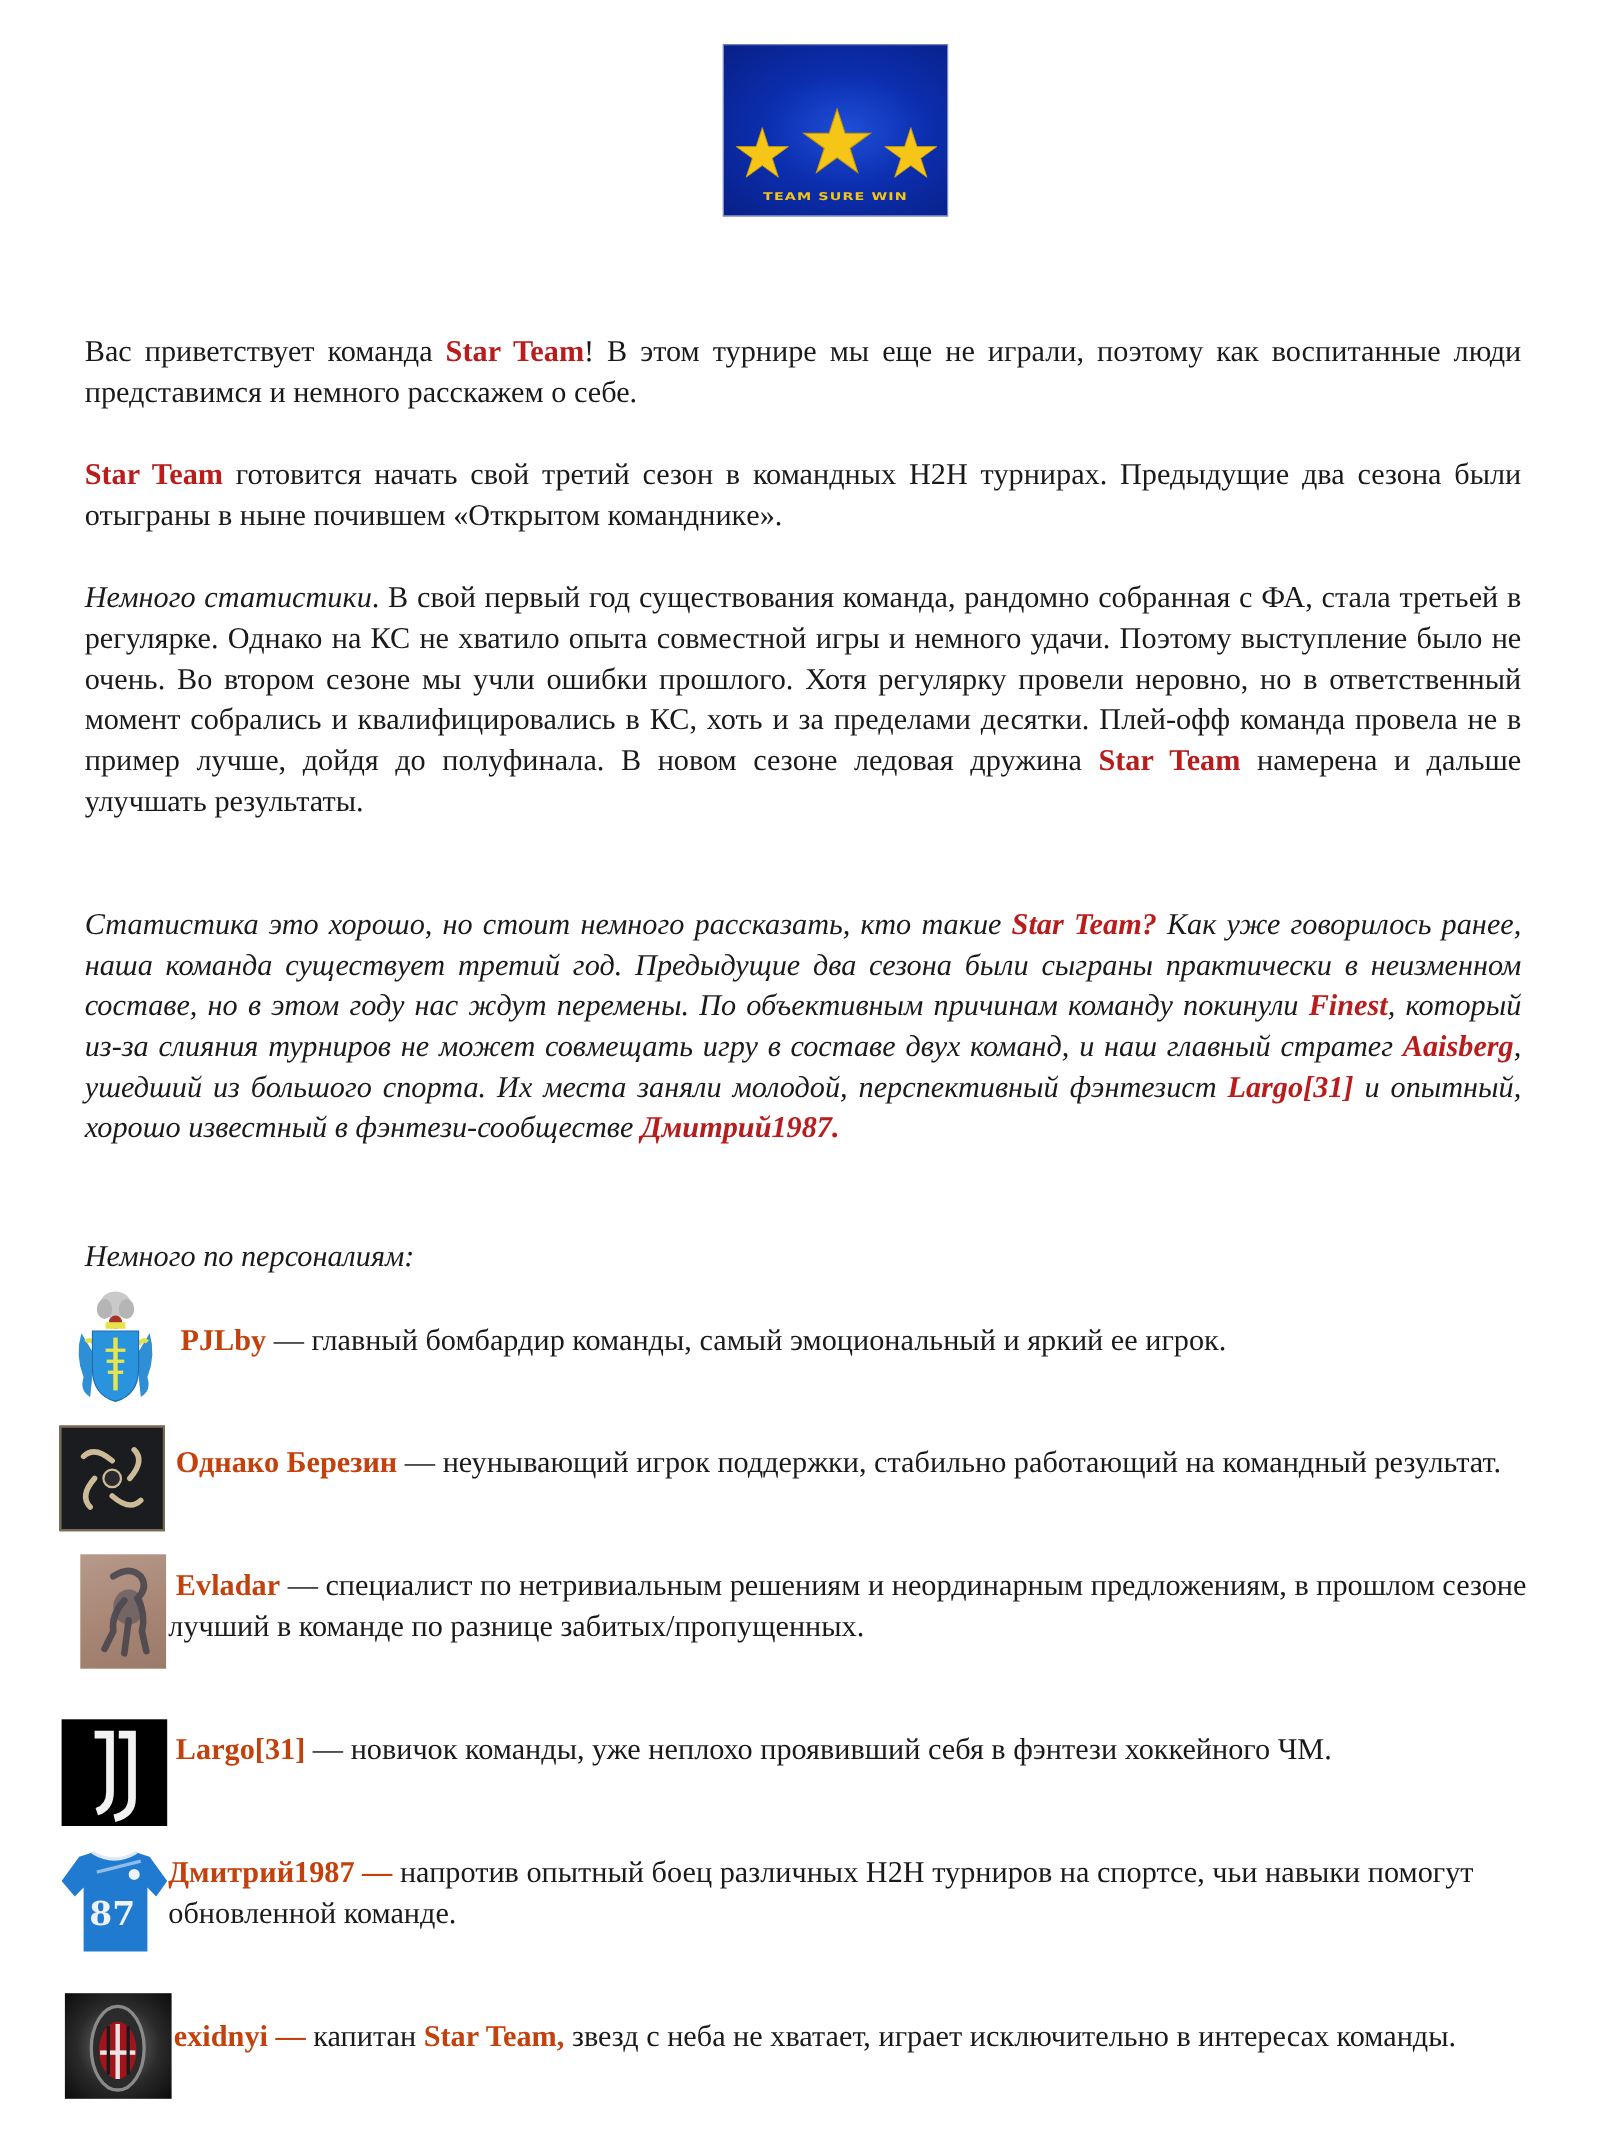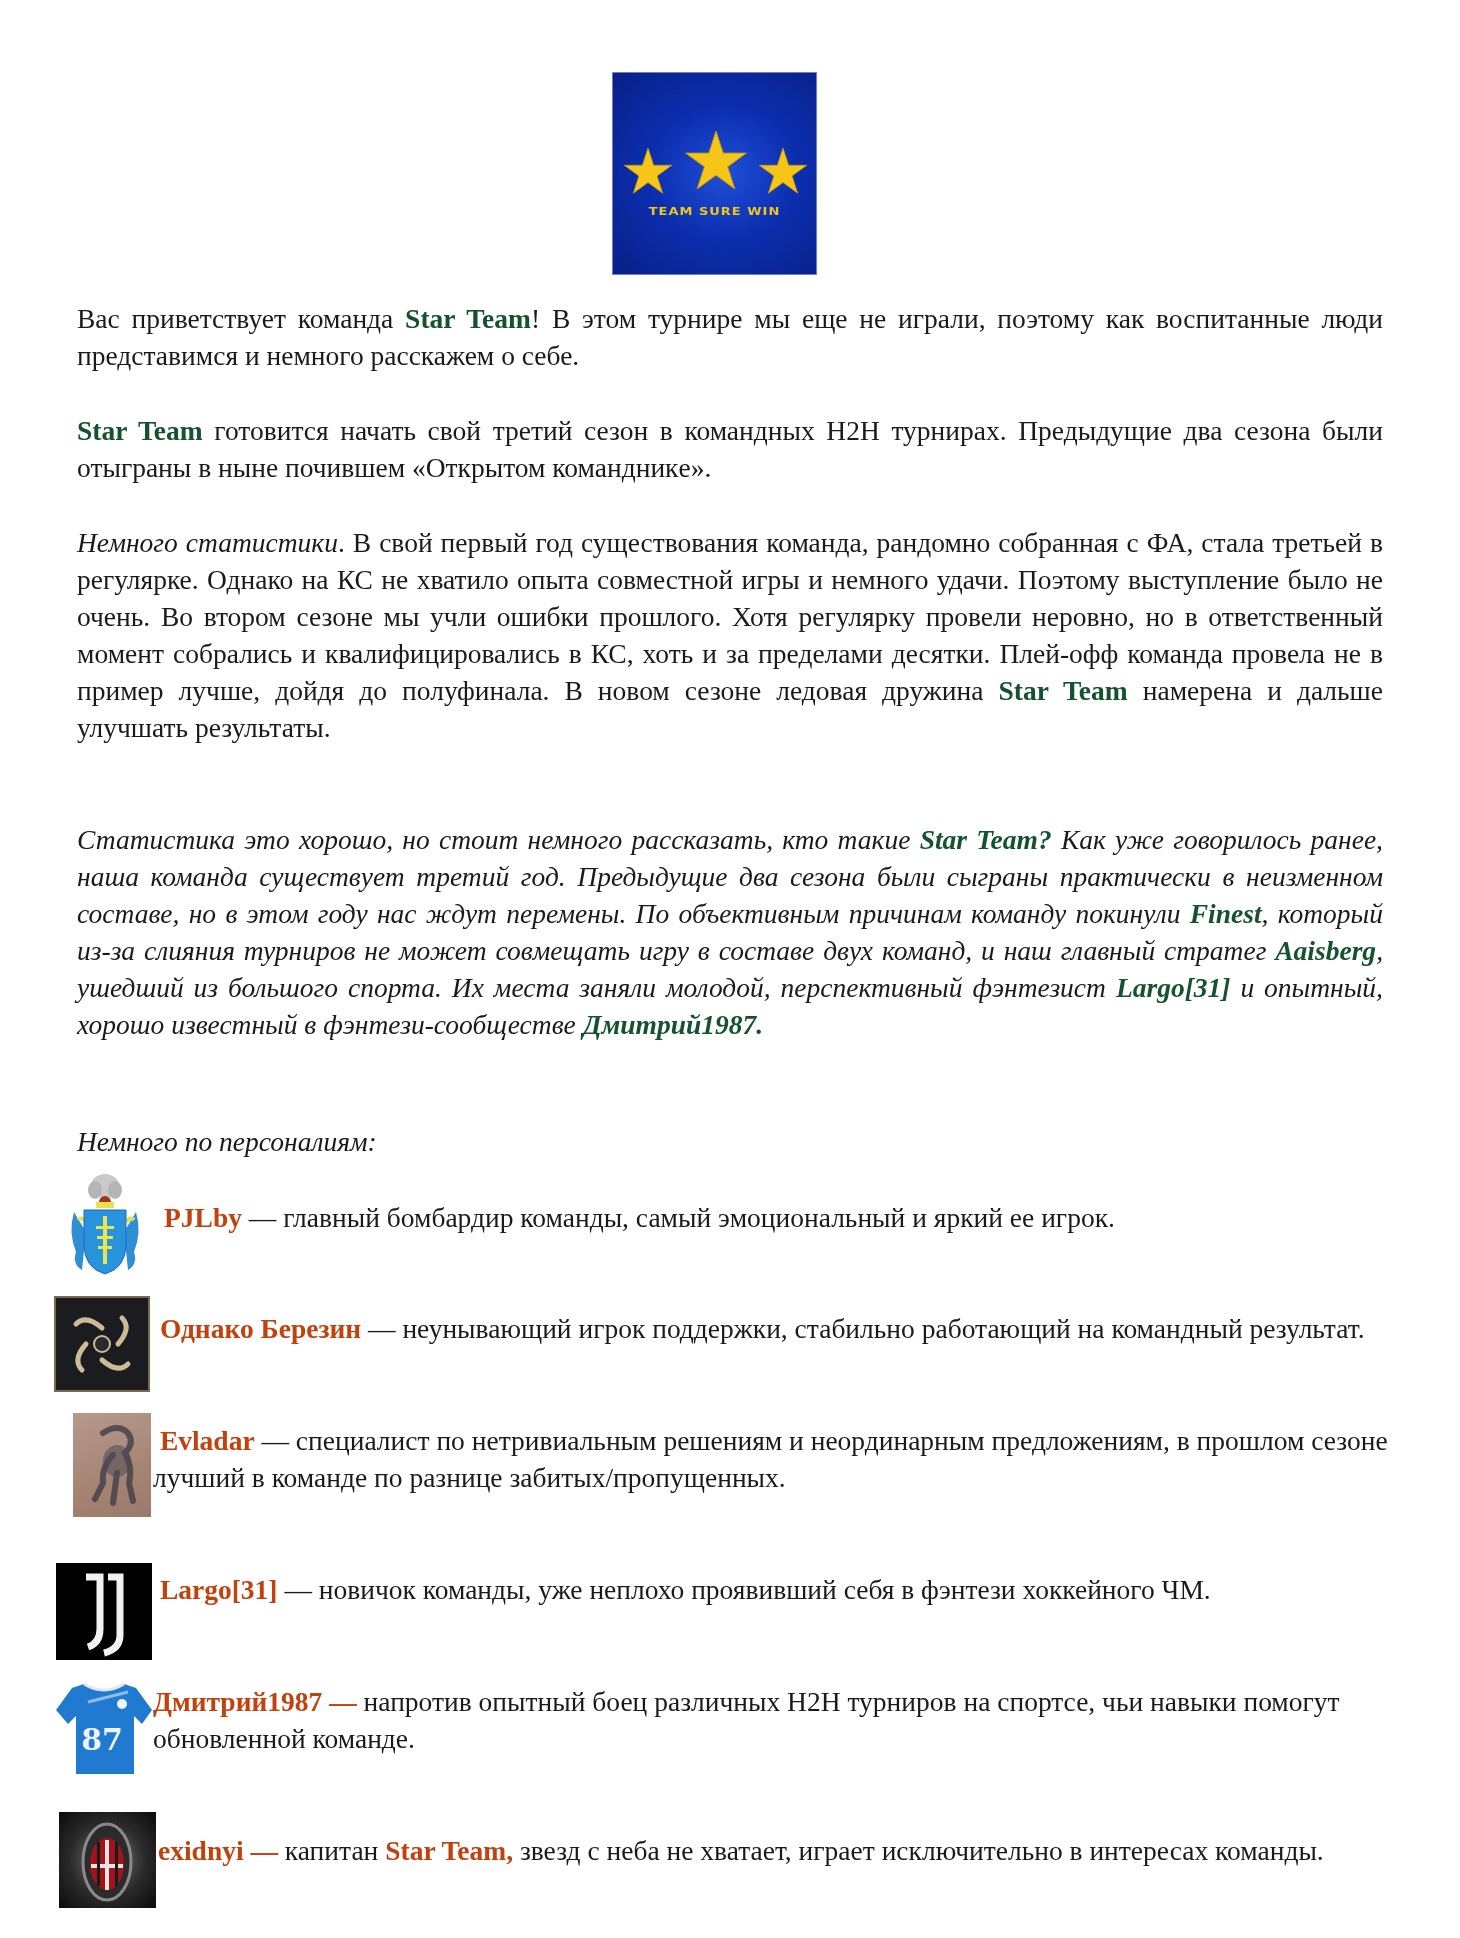--- a/index.html
+++ b/index.html
@@ -2,36 +2,36 @@
 <html><head>
 <meta charset="utf-8">
 <style>
   html, body { margin: 0; padding: 0; background: #ffffff; }
   body {
     width: 1460px; height: 1938px; position: relative; overflow: hidden;
     font-family: "Liberation Serif", "DejaVu Serif", serif;
     color: #1a1a1a;
   }
   .logo {
-    position: absolute; left: 612px; top: 40px; width: 205px; height: 203px;
+    position: absolute; left: 657px; top: 40px; width: 205px; height: 157px;
     background: radial-gradient(ellipse at 55% 50%, #1f4fd8 0%, #0c2fb0 45%, #081f86 100%);
-    box-sizing: border-box; border: 1px solid #6f7fc0; margin-top: 32px;
+    box-sizing: border-box; border: 1px solid #6f7fc0;
   }
   .logo svg { position: absolute; left: 0; top: 0; }
   .logo-text {
     position: absolute; left: 0; right: 0; top: 131px; text-align: center;
     font-family: "DejaVu Sans", sans-serif; font-weight: bold; font-size: 13px;
     letter-spacing: 1px; color: #f3c515; text-transform: uppercase;
     transform: scaleY(0.75);
   }
   .para {
     position: absolute; left: 77px; width: 1306px; margin: 0;
     font-size: 27.5px; line-height: 37px; text-align: justify;
   }
-  .para b { font-weight: bold; color: #14532d; }
+  .para b { font-weight: bold; color: #b91c1c; }
   .para i { font-style: italic; }
   .heading { position: absolute; left: 77px; top: 1123px; font-size: 27.5px; font-style: italic; line-height: 37px; }
   .player { position: absolute; left: 0; width: 1460px; }
   .avatar { position: absolute; overflow: hidden; }
   .ptext {
     position: absolute; font-size: 27.5px; line-height: 37px; text-align: left;
     width: 1260px;
   }
   .ptext b { font-weight: bold; color: #c2410c; }
 </style>

